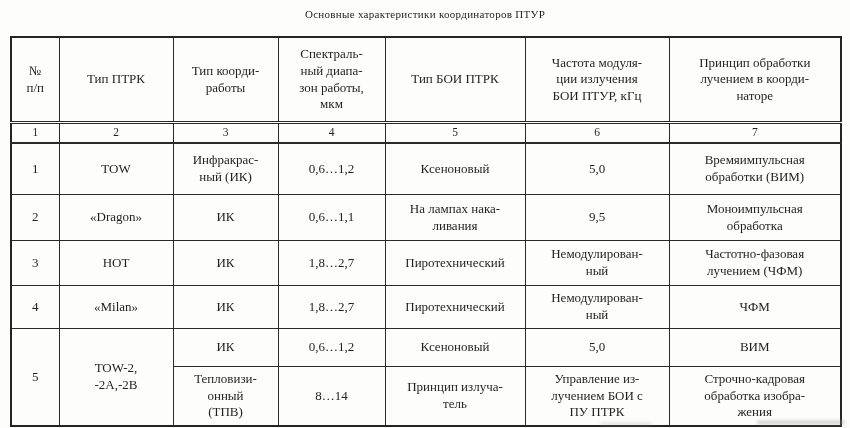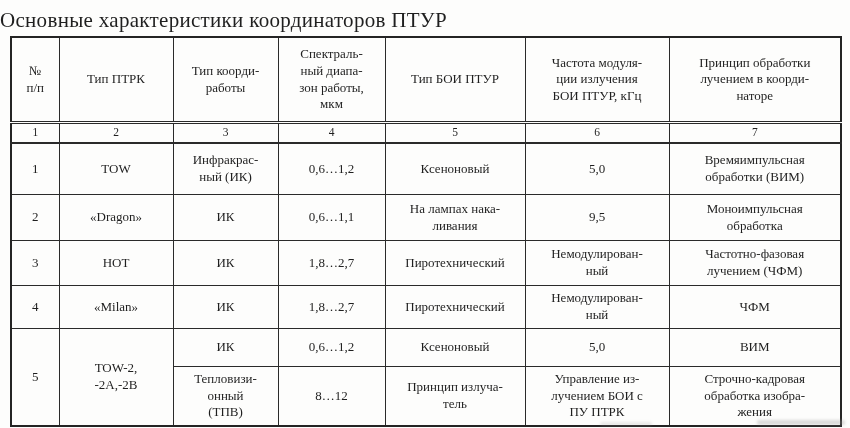--- a/index.html
+++ b/index.html
@@ -7,21 +7,22 @@
     position:relative;
     width:850px; height:428px;
     background:#fdfdfc;
     color:#1f1f1f;
     font-family:"Liberation Serif","DejaVu Serif",serif;
     overflow:hidden;
   }
   .title {
     position:absolute;
     top:8px; left:0; width:850px;
-    font-size:21px;
+    text-align:center;
+    font-size:11px;
     letter-spacing:0.3px;
   }
   table.main {
     position:absolute;
     left:10px; top:36px;
     width:830px;
     table-layout:fixed;
     border-collapse:collapse;
     border:2.5px solid #242424;
   }
@@ -80,21 +81,21 @@
       <tr class="header-row">
         <th>№
 п/п</th>
         <th>Тип ПТРК</th>
         <th>Тип коорди-
 работы</th>
         <th>Спектраль-
 ный диапа-
 зон работы,
 мкм</th>
-        <th>Тип БОИ ПТУР</th>
+        <th>Тип БОИ ПТРК</th>
         <th>Частота модуля-
 ции излучения
 БОИ ПТУР, кГц</th>
         <th>Принцип обработки
 лучением в коорди-
 наторе</th>
       </tr>
       <tr class="numrow">
         <td>1</td>
         <td>2</td>
@@ -154,21 +155,21 @@
         <td>ИК</td>
         <td>0,6…1,2</td>
         <td>Ксеноновый</td>
         <td>5,0</td>
         <td>ВИМ</td>
       </tr>
       <tr class="r5b">
         <td>Тепловизи-
 онный
 (ТПВ)</td>
-        <td>8…12</td>
+        <td>8…14</td>
         <td>Принцип излуча-
 тель</td>
         <td>Управление из-
 лучением БОИ с
 ПУ ПТРК</td>
         <td>Строчно-кадровая
 обработка изобра-
 жения</td>
       </tr>
     </tbody>

